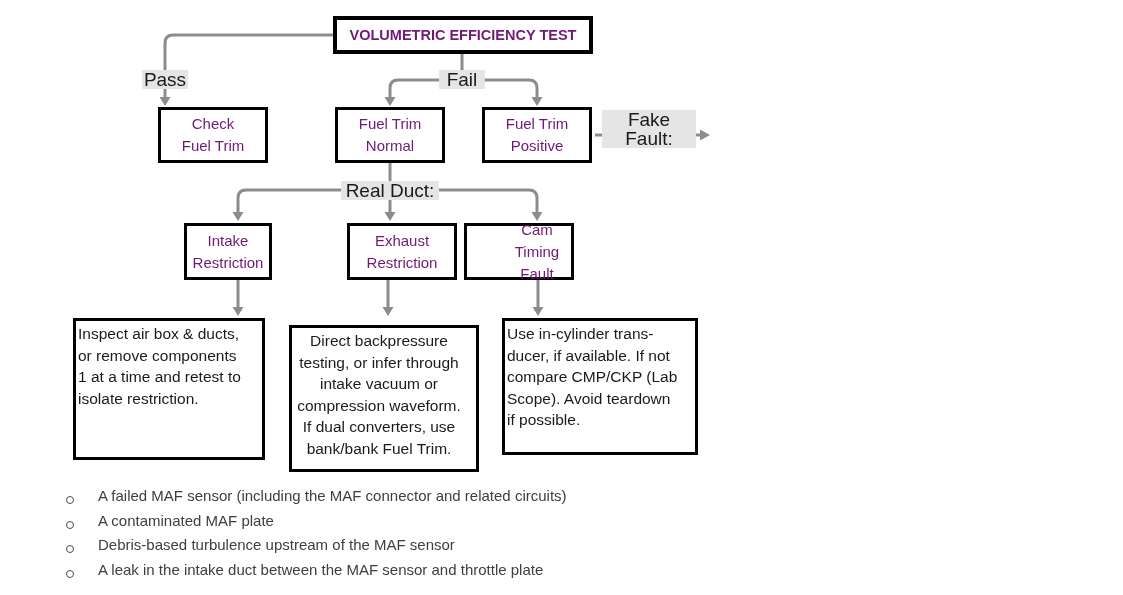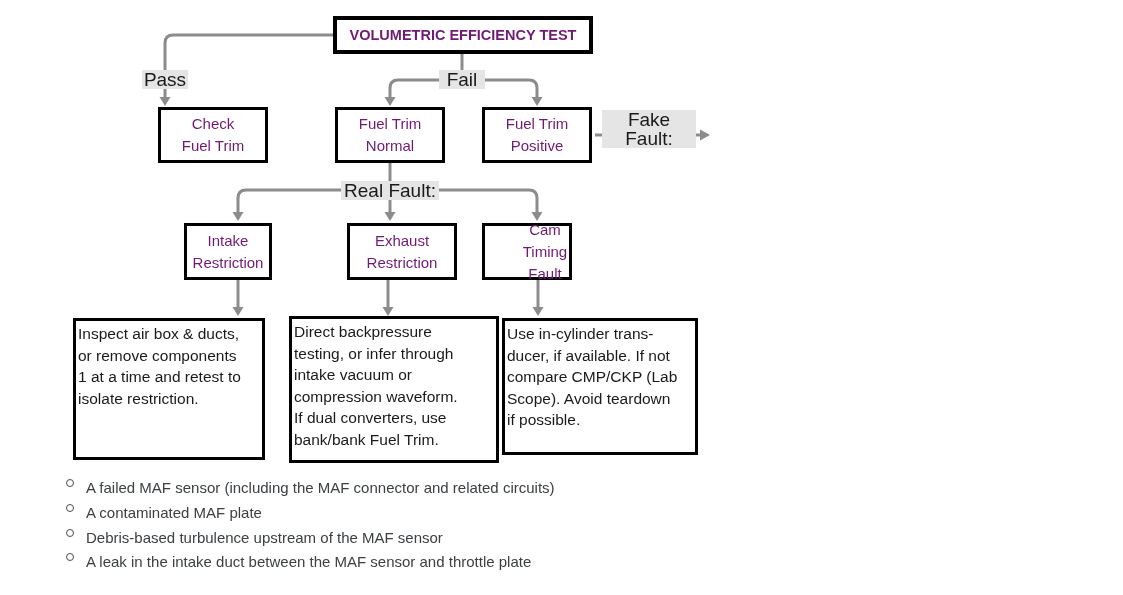--- a/index.html
+++ b/index.html
@@ -23,30 +23,30 @@
     font-size:19px;line-height:19px;text-align:center;box-sizing:border-box;
   }
   #top-box{left:333px;top:16px;width:260px;height:38px;border-width:4px;
     font-weight:bold;font-size:14.5px;}
   #check-fuel-trim{left:110px;top:107px;width:110px;height:56px;margin-left:48px;}
   #fuel-trim-normal{left:335px;top:107px;width:110px;height:56px;}
   #fuel-trim-positive{left:482px;top:107px;width:110px;height:56px;}
   #check-maf{left:712px;top:106px;width:111px;height:57px;}
   #intake-restriction{left:184px;top:223px;width:88px;height:57px;}
   #exhaust-restriction{left:333px;top:223px;width:110px;height:57px;margin-left:14px;}
-  #cam-timing{left:482px;top:223px;width:90px;height:57px;padding-left:36px;}
+  #cam-timing{left:464px;top:223px;width:110px;height:57px;padding-left:36px;}
   #intake-detail{left:73px;top:318px;width:192px;height:142px;}
-  #exhaust-detail{left:289px;top:316px;width:210px;height:147px;}
+  #exhaust-detail{left:289px;top:325px;width:190px;height:147px;text-align:center;}
   #cam-detail{left:502px;top:318px;width:196px;height:137px;}
   #lbl-pass{left:142px;top:70px;width:46px;}
   #lbl-fail{left:439px;top:70px;width:46px;}
   #lbl-fake{left:602px;top:110px;width:94px;}
   #lbl-real{left:341px;top:181px;width:98px;}
   #bullets{position:absolute;left:66px;top:479px;z-index:2;color:#3c4043;font-size:15px;}
-  .bullet-item{display:flex;align-items:flex-start;height:24.8px;}
+  .bullet-item{display:flex;align-items:flex-end;height:24.8px;gap:12px;}
   .bullet-marker{
     width:6px;height:6px;border:1.5px solid #4a4d51;border-radius:50%;
     margin-right:12px;flex:none;background:transparent;
   }
 </style>
 </head>
 <body>
 
 <div id="stage">
 
@@ -106,21 +106,21 @@
 bank/bank Fuel Trim.</div>
   <div class="dbox" id="cam-detail">Use in-cylinder trans-
 ducer, if available. If not
 compare CMP/CKP (Lab
 Scope). Avoid teardown
 if possible.</div>
 
   <div class="wlabel" id="lbl-pass">Pass</div>
   <div class="wlabel" id="lbl-fail">Fail</div>
   <div class="wlabel" id="lbl-fake">Fake Fault:</div>
-  <div class="wlabel" id="lbl-real">Real Fault:</div>
+  <div class="wlabel" id="lbl-real">Real Duct:</div>
 
   <div id="bullets">
     <div class="bullet-item">
       <span class="bullet-marker"></span>
       <span>A failed MAF sensor (including the MAF connector and related circuits)</span>
     </div>
     <div class="bullet-item">
       <span class="bullet-marker"></span>
       <span>A contaminated MAF plate</span>
     </div>

